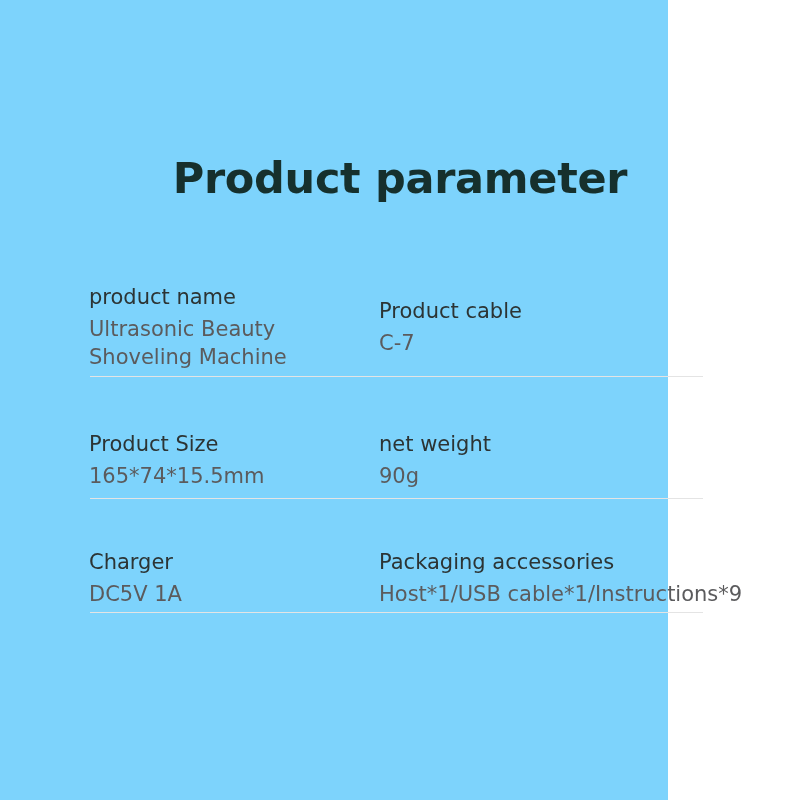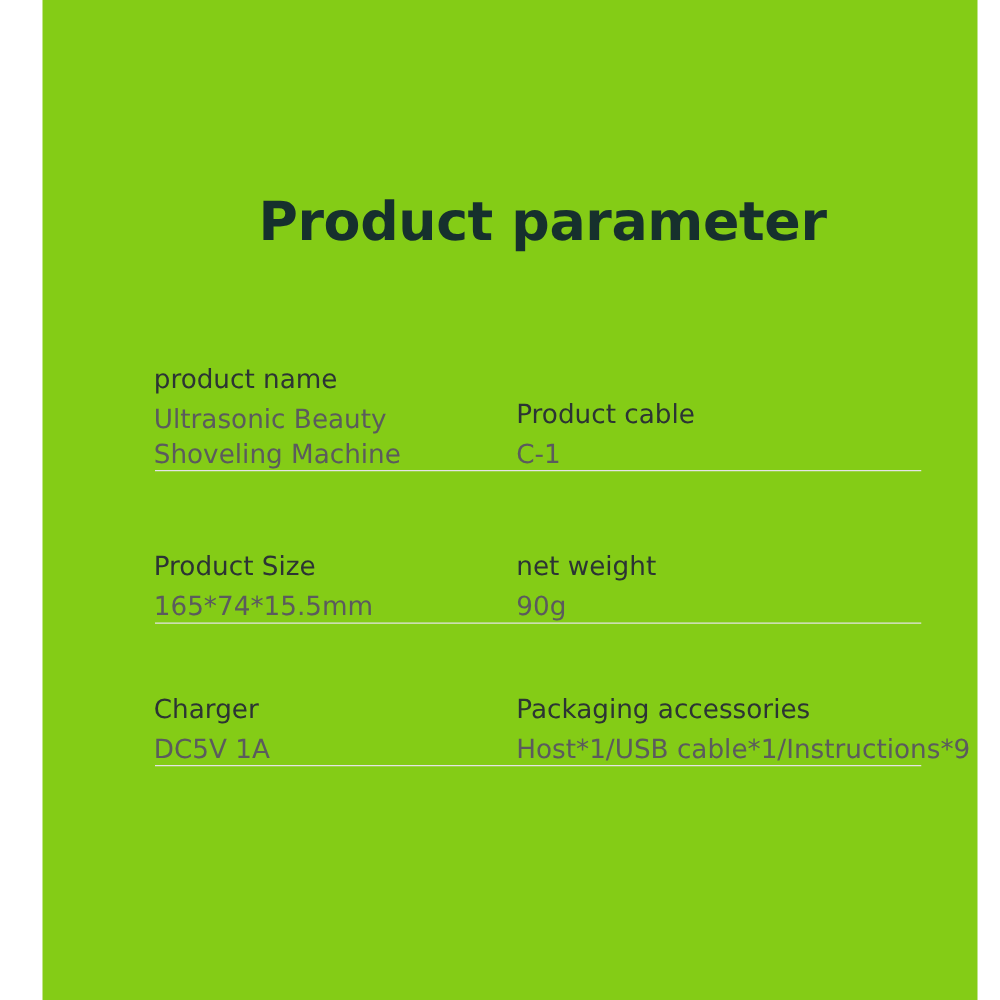--- a/index.html
+++ b/index.html
@@ -11,24 +11,23 @@
     width: 800px;
     height: 800px;
     background: #ffffff;
     font-family: "DejaVu Sans", "Liberation Sans", sans-serif;
     overflow: hidden;
     position: relative;
   }
 
   #page {
     position: relative;
-    width: 748px;
+    width: 668px;
     height: 800px;
-    background: #84cc16;
-    margin-left: 34px;
+    background: #7dd3fc;
   }
 
   
   .page-title {
     position: absolute;
     left: 0;
     top: 152px;
     width: 800px;
     text-align: center;
     font-size: 43px;
@@ -44,21 +43,21 @@
     position: absolute;
     left: 89px;
     top: 276px;
     width: 615px;
   }
 
   .spec-row {
     position: relative;
     display: flex;
     flex-direction: row;
-    align-items: flex-end;
+    align-items: center;
     box-sizing: border-box;
   }
 
   .spec-row.row-0 { height: 101px; padding-top: 0px; }
   .spec-row.row-1 { height: 122px; padding-top: 44px; }
   .spec-row.row-2 { height: 114px; padding-top: 44px; }
 
   
   .spec-row::after {
     content: "";
@@ -107,21 +106,21 @@
   <div class="spec-table">
 
     <div class="spec-row row-0">
       <div class="spec-cell col-0">
         <div class="spec-label">product name</div>
         <div class="spec-value">Ultrasonic Beauty
 Shoveling Machine</div>
       </div>
       <div class="spec-cell col-1">
         <div class="spec-label">Product cable</div>
-        <div class="spec-value nowrap">C-1</div>
+        <div class="spec-value nowrap">C-7</div>
       </div>
     </div>
 
     <div class="spec-row row-1">
       <div class="spec-cell col-0">
         <div class="spec-label">Product Size</div>
         <div class="spec-value nowrap">165*74*15.5mm</div>
       </div>
       <div class="spec-cell col-1">
         <div class="spec-label">net weight</div>

